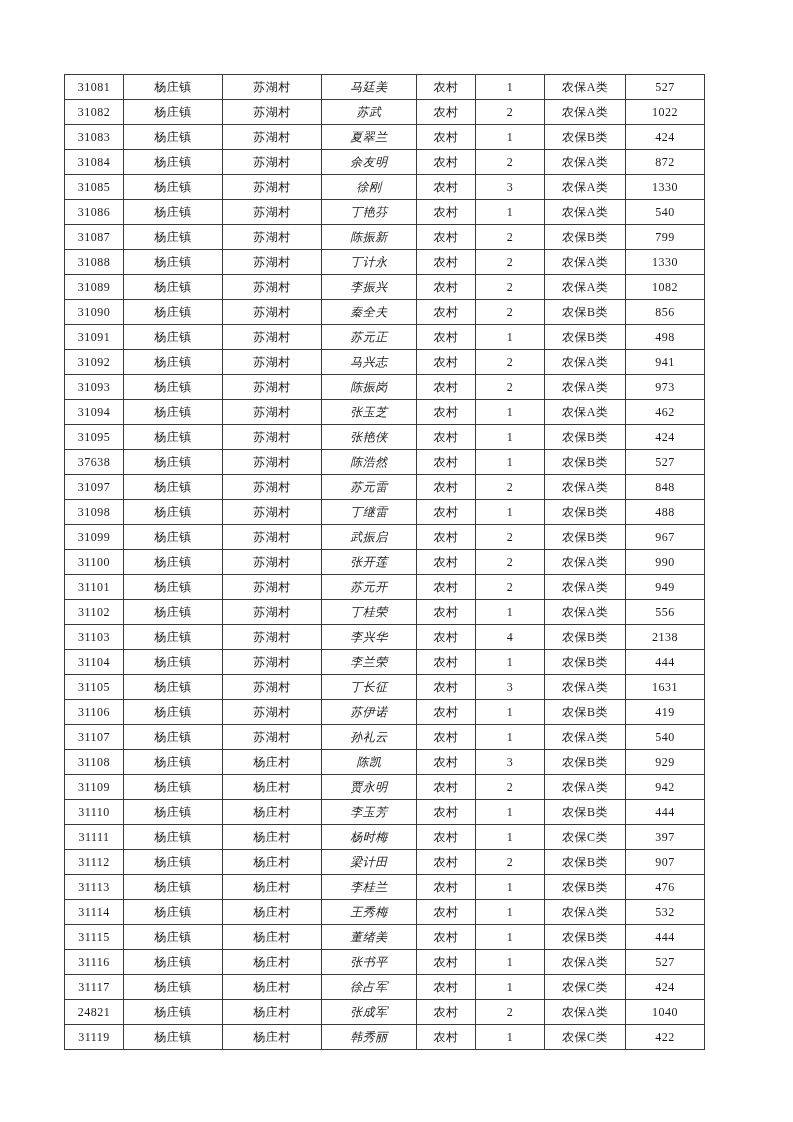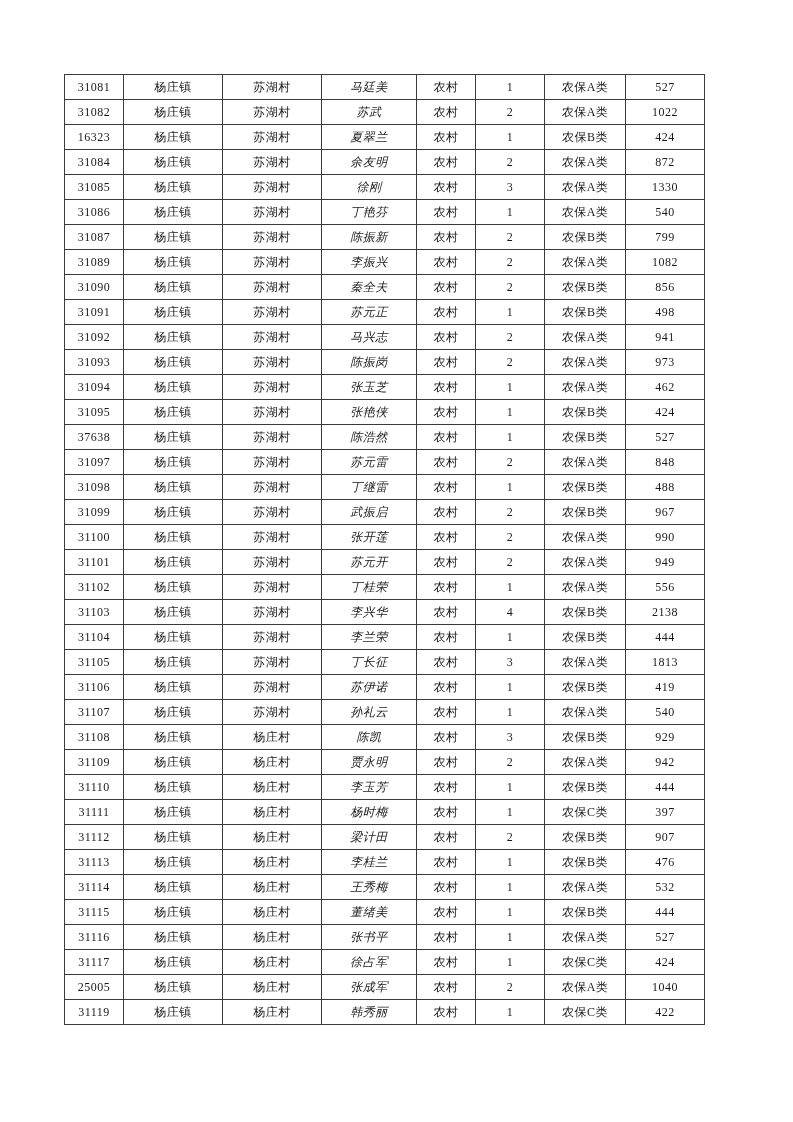--- a/index.html
+++ b/index.html
@@ -68,21 +68,21 @@
     <td class="col-town">杨庄镇</td>
     <td class="col-village">苏湖村</td>
     <td class="col-name">苏武</td>
     <td class="col-type">农村</td>
     <td class="col-count">2</td>
     <td class="col-category">农保A类</td>
     <td class="col-amount">1022</td>
   </tr>
 
   <tr>
-    <td class="col-id">16323</td>
+    <td class="col-id">31083</td>
     <td class="col-town">杨庄镇</td>
     <td class="col-village">苏湖村</td>
     <td class="col-name">夏翠兰</td>
     <td class="col-type">农村</td>
     <td class="col-count">1</td>
     <td class="col-category">农保B类</td>
     <td class="col-amount">424</td>
   </tr>
 
   <tr>
@@ -122,20 +122,30 @@
     <td class="col-id">31087</td>
     <td class="col-town">杨庄镇</td>
     <td class="col-village">苏湖村</td>
     <td class="col-name">陈振新</td>
     <td class="col-type">农村</td>
     <td class="col-count">2</td>
     <td class="col-category">农保B类</td>
     <td class="col-amount">799</td>
   </tr>
 
+  <tr>
+    <td class="col-id">31088</td>
+    <td class="col-town">杨庄镇</td>
+    <td class="col-village">苏湖村</td>
+    <td class="col-name">丁计永</td>
+    <td class="col-type">农村</td>
+    <td class="col-count">2</td>
+    <td class="col-category">农保A类</td>
+    <td class="col-amount">1330</td>
+  </tr>
 
   <tr>
     <td class="col-id">31089</td>
     <td class="col-town">杨庄镇</td>
     <td class="col-village">苏湖村</td>
     <td class="col-name">李振兴</td>
     <td class="col-type">农村</td>
     <td class="col-count">2</td>
     <td class="col-category">农保A类</td>
     <td class="col-amount">1082</td>
@@ -307,21 +317,21 @@
   </tr>
 
   <tr>
     <td class="col-id">31105</td>
     <td class="col-town">杨庄镇</td>
     <td class="col-village">苏湖村</td>
     <td class="col-name">丁长征</td>
     <td class="col-type">农村</td>
     <td class="col-count">3</td>
     <td class="col-category">农保A类</td>
-    <td class="col-amount">1813</td>
+    <td class="col-amount">1631</td>
   </tr>
 
   <tr>
     <td class="col-id">31106</td>
     <td class="col-town">杨庄镇</td>
     <td class="col-village">苏湖村</td>
     <td class="col-name">苏伊诺</td>
     <td class="col-type">农村</td>
     <td class="col-count">1</td>
     <td class="col-category">农保B类</td>
@@ -443,21 +453,21 @@
     <td class="col-town">杨庄镇</td>
     <td class="col-village">杨庄村</td>
     <td class="col-name">徐占军</td>
     <td class="col-type">农村</td>
     <td class="col-count">1</td>
     <td class="col-category">农保C类</td>
     <td class="col-amount">424</td>
   </tr>
 
   <tr>
-    <td class="col-id">25005</td>
+    <td class="col-id">24821</td>
     <td class="col-town">杨庄镇</td>
     <td class="col-village">杨庄村</td>
     <td class="col-name">张成军</td>
     <td class="col-type">农村</td>
     <td class="col-count">2</td>
     <td class="col-category">农保A类</td>
     <td class="col-amount">1040</td>
   </tr>
 
   <tr>

